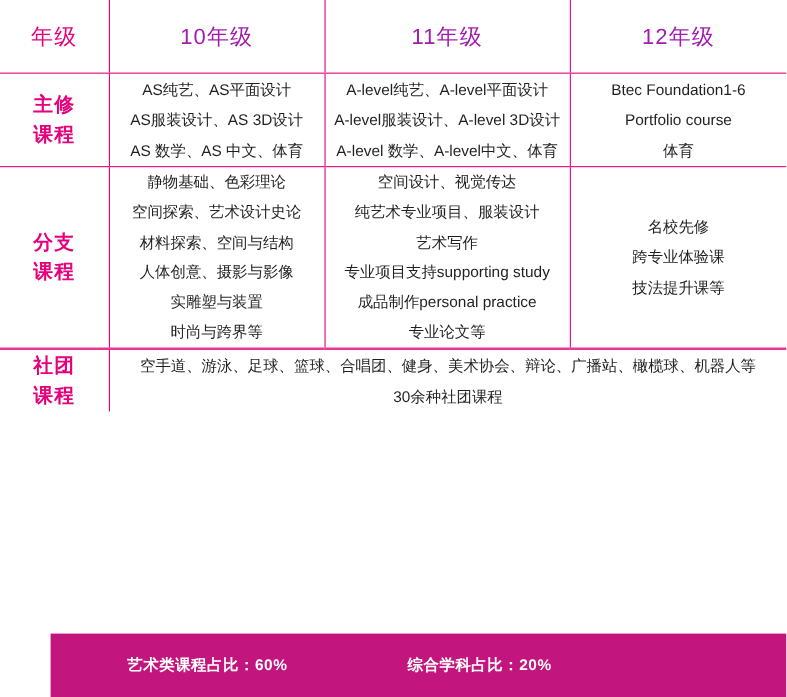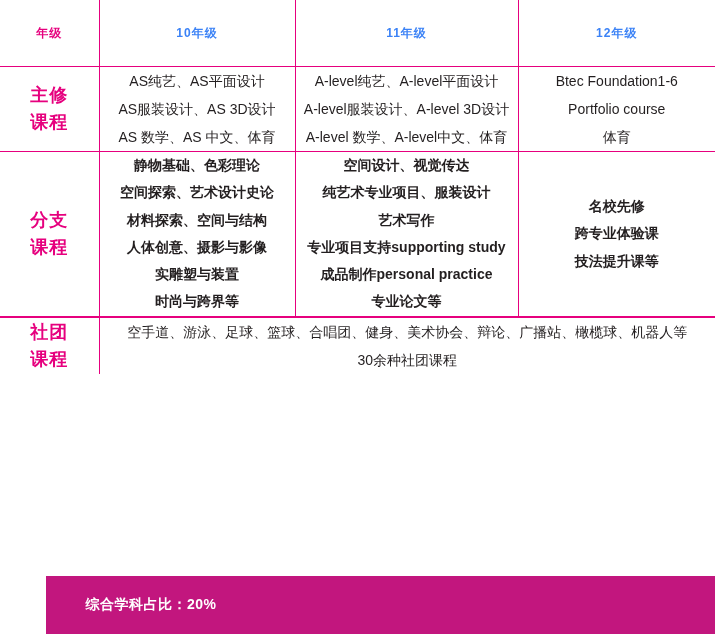--- a/index.html
+++ b/index.html
@@ -32,29 +32,29 @@
   }
   
   col.c-label { width: 99px; }
   col.c-g10   { width: 196px; }
   col.c-g11   { width: 223px; }
   col.c-g12   { width: 197px; }
 
   
   .hdr-row td {
     height: 66px;
-    font-size: 12px;
-    font-weight: bold;
+    font-size: 20px;
+    font-weight: normal;
     letter-spacing: 1px;
   }
   .hdr-label {
     color: #e6007e;
   }
   .hdr-grade {
-    color: #3b82f6;
+    color: #a21caf;
   }
   
   .vsep-left {
     border-left: 1px solid #e6007e;
   }
 
   .row-label {
     color: #e6007e;
     font-size: 18px;
     font-weight: bold;
@@ -62,21 +62,20 @@
     letter-spacing: 1px;
   }
   .cell-body {
     font-size: 14px;
     line-height: 2.0;
     color: #231f20;
     padding: 14px 6px;
   }
   .cell-body.tight {
     line-height: 1.95;
-    font-weight: bold;
   }
   .hrule td {
     height: 0;
     padding: 0;
     border-bottom: 1px solid #e6007e;
   }
   .spacer-sm td { height: 8px; }
 
   
   .footer {
@@ -215,16 +214,17 @@
         <td></td>
           <td></td>
           <td></td>
           <td></td>
       </tr>
 
     </tbody>
   </table>
 
   <div class="footer">
+    <div class="f-item f-art">艺术类课程占比：60%</div>
     <div class="f-item f-comp">综合学科占比：20%</div>
   </div>
 
 </div>
 
 </body></html>

